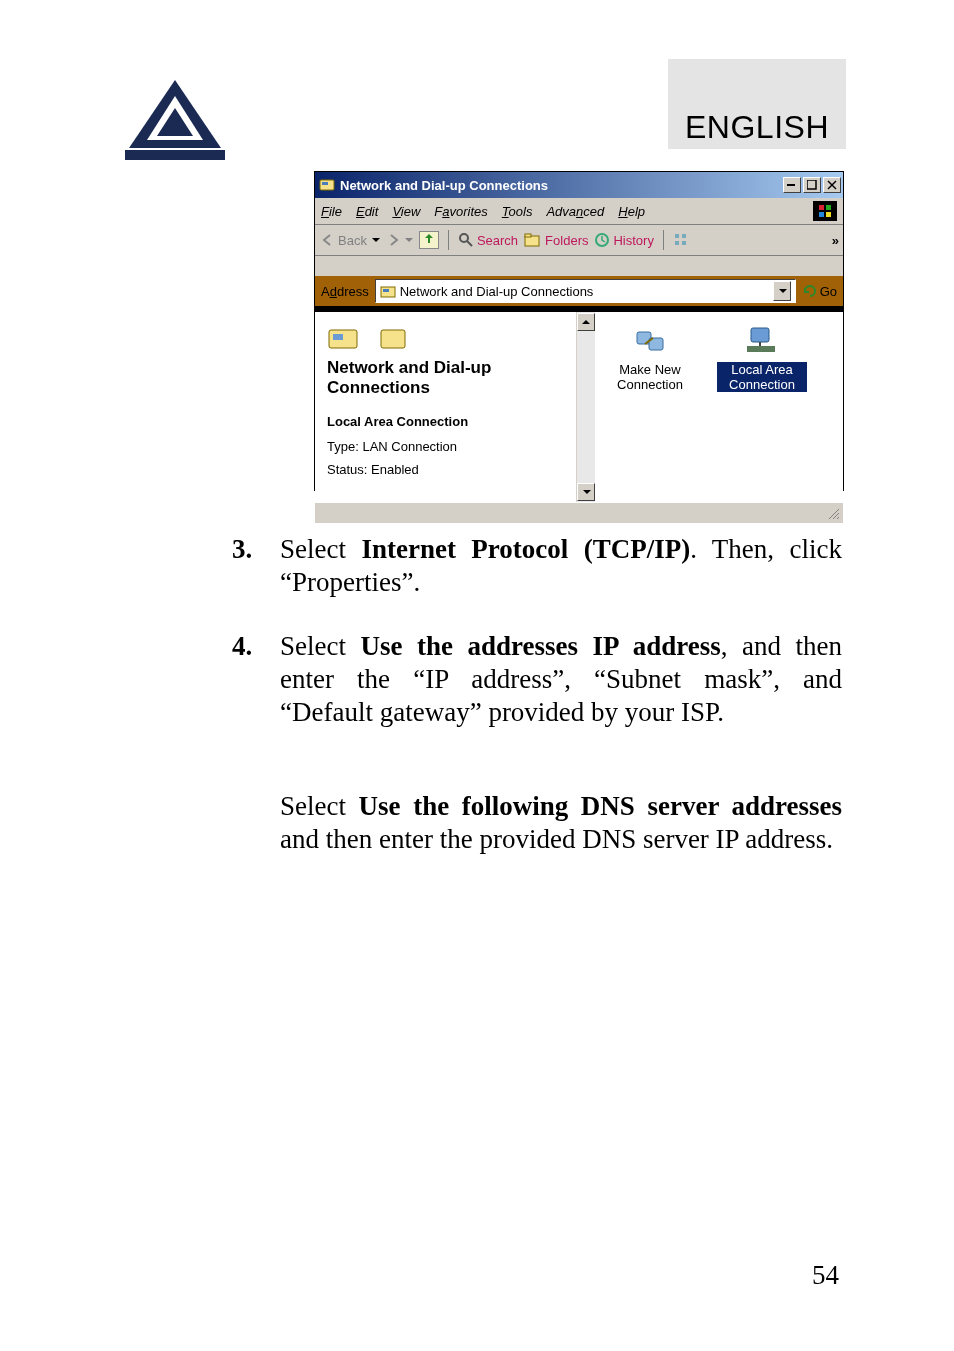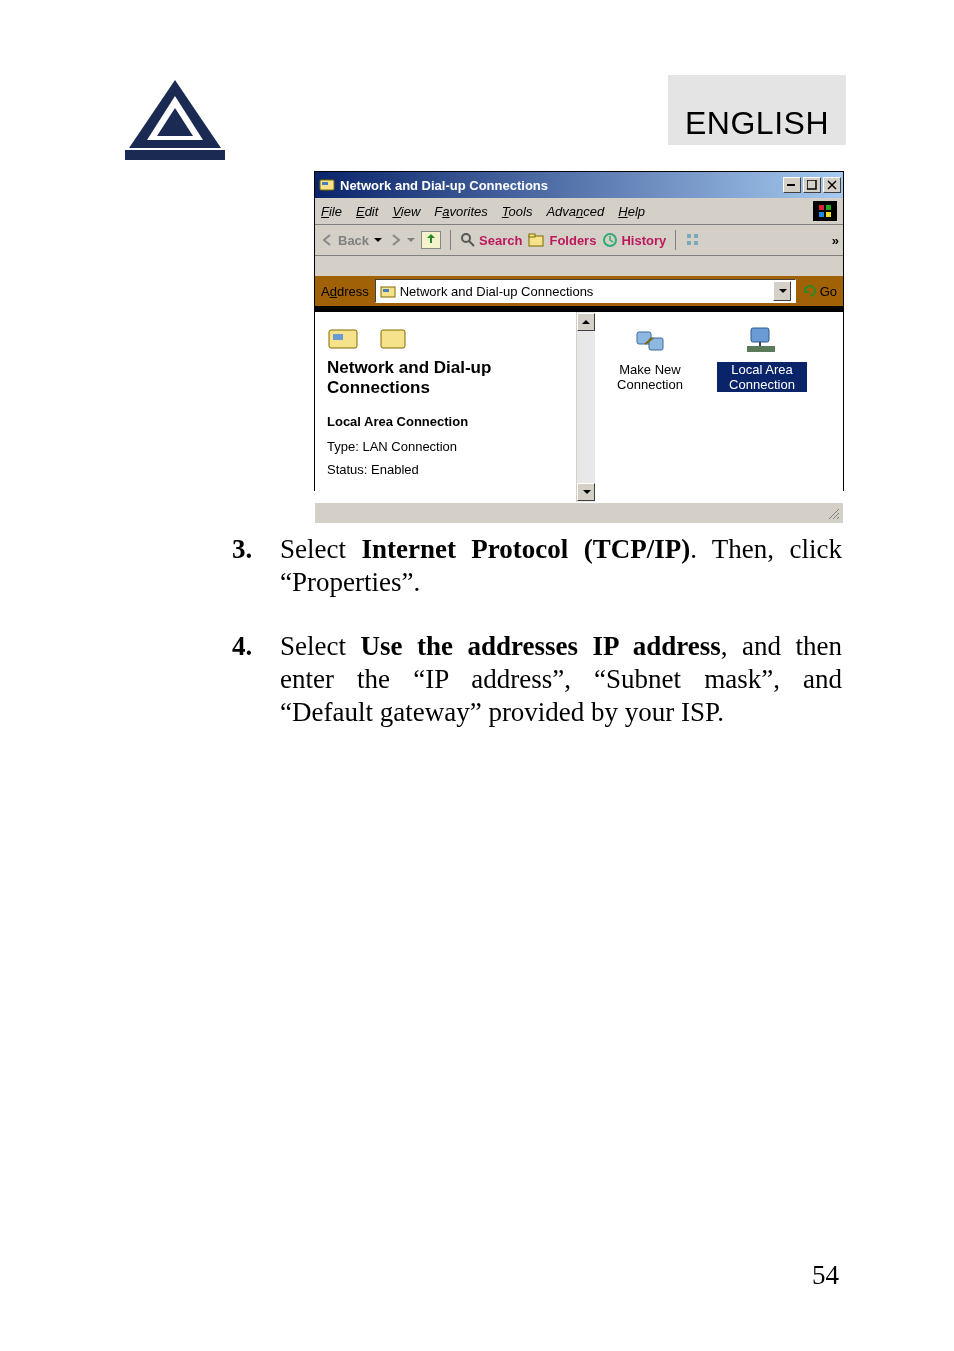--- a/index.html
+++ b/index.html
@@ -19,24 +19,24 @@
   }
   .logo {
     position: absolute;
     top: 78px;
     left: 125px;
     width: 100px;
     height: 85px;
   }
   .header-right {
     position: absolute;
-    top: 75px;
+    top: 59px;
     left: 668px;
     width: 178px;
-    height: 70px;
+    height: 90px;
     background: #e4e4e4;
     display: flex;
     align-items: flex-end;
     justify-content: center;
     font-family: Arial, Helvetica, sans-serif;
     font-size: 32px;
     font-weight: 400;
     color: #000;
     letter-spacing: 0.5px;
     padding-bottom: 3px;
@@ -132,21 +132,20 @@
     align-items: center;
     padding: 0 6px;
     border-bottom: 1px solid #808080;
     gap: 6px;
     justify-content: space-between;
   }
   .toolbar-left {
     display: flex;
     align-items: center;
     gap: 6px;
-    font-weight: bold;
   }
   .tool-btn {
     display: flex;
     align-items: center;
     gap: 3px;
     font-size: 13px;
     color: #be185d;
   }
   .tool-btn.disabled {
     color: #808080;
@@ -561,16 +560,21 @@
     </div>
   </div>
 
   <div class="body-text item4">
     <span class="num-col">4.</span>
     <div class="txt-col">
       <span>Select </span><b>Use the addresses IP address</b><span>, and then enter the “IP address”, “Subnet mask”, and “Default gateway” provided by your ISP.</span>
     </div>
   </div>
 
+  <div class="body-text item5">
+    <div class="txt-col5">
+      <span>Select </span><b>Use the following DNS server addresses</b><span> and then enter the provided DNS server IP address.</span>
+    </div>
+  </div>
 
   <div class="page-number">54</div>
 
 </div>
 
 </body></html>

